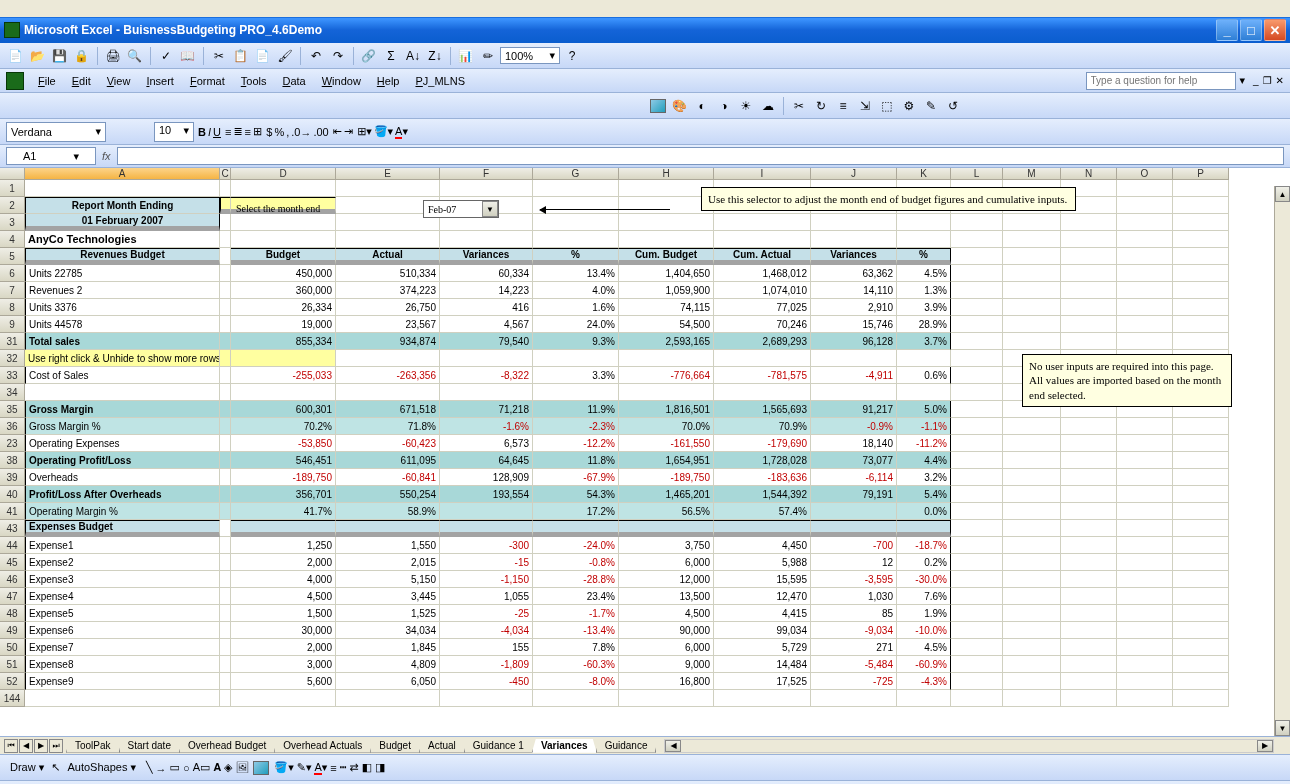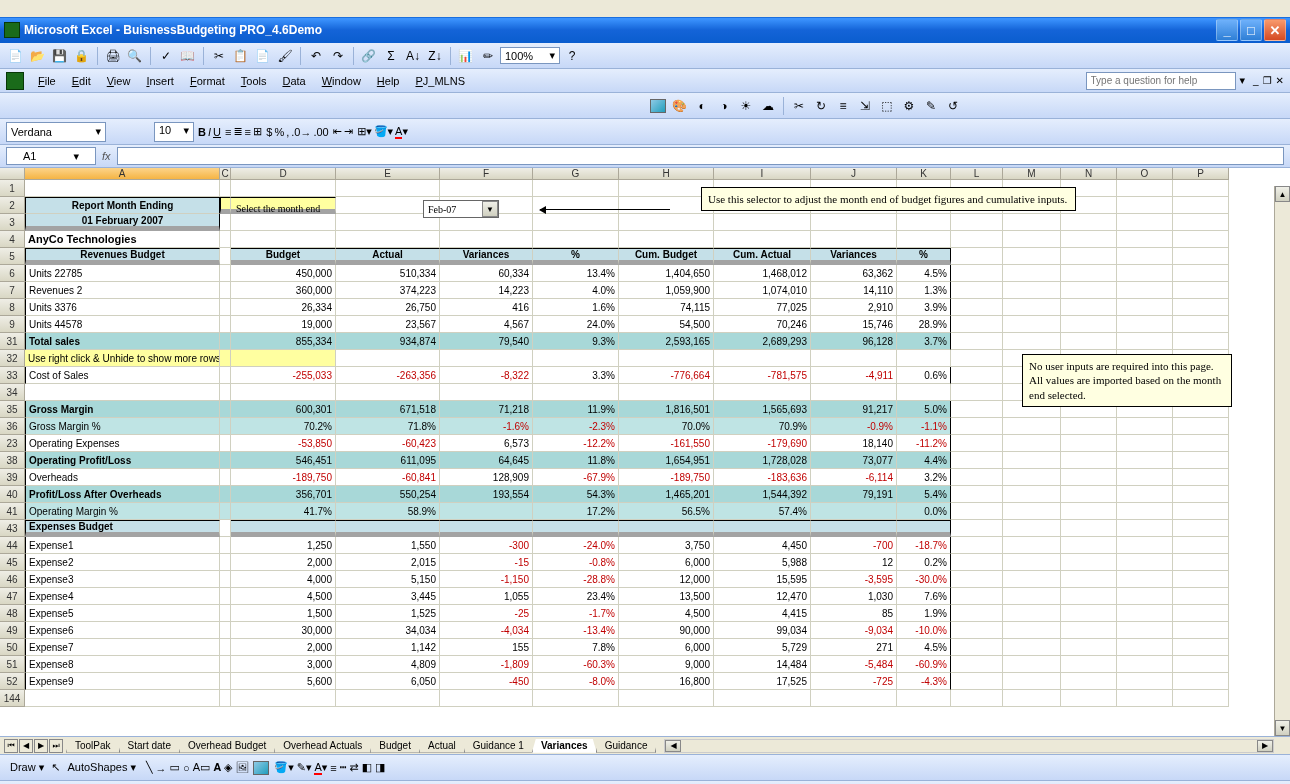--- a/index.html
+++ b/index.html
@@ -704,21 +704,21 @@
         <div class="cell "></div>
         <div class="cell "></div>
         <div class="cell "></div>
         <div class="cell "></div>
       </div>
       <div class="grid">
         <div class="rh">50</div>
         <div class="cell bord-l">Expense7</div>
         <div class="cell "></div>
         <div class="cell r">2,000</div>
-        <div class="cell r">1,142</div>
+        <div class="cell r">1,845</div>
         <div class="cell r">155</div>
         <div class="cell r">7.8%</div>
         <div class="cell r">6,000</div>
         <div class="cell r">5,729</div>
         <div class="cell r">271</div>
         <div class="cell r bord-r">4.5%</div>
         <div class="cell "></div>
         <div class="cell "></div>
         <div class="cell "></div>
         <div class="cell "></div>

